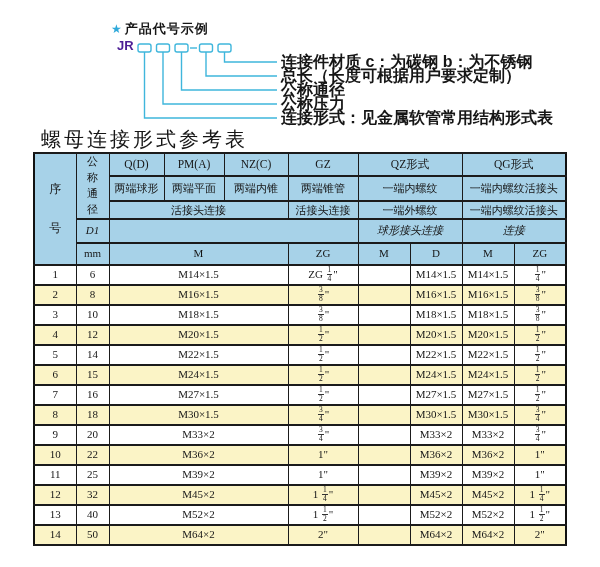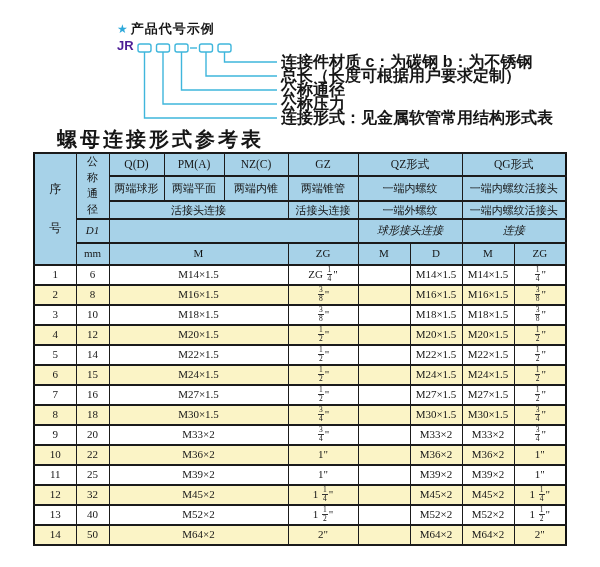--- a/index.html
+++ b/index.html
@@ -4,31 +4,31 @@
 <style>
   html,body{margin:0;padding:0;}
   body{
     width:600px;height:567px;position:relative;background:#fff;
     font-family:"Liberation Serif","DejaVu Serif",serif;color:#161616;
     overflow:hidden;
   }
   
   .diagram{position:absolute;left:0;top:0;width:600px;height:150px;}
   .diagram svg{position:absolute;left:0;top:0;}
-  .star-title{position:absolute;left:117px;top:20px;font-size:13px;font-weight:bold;
+  .star-title{position:absolute;left:111px;top:20px;font-size:13px;font-weight:bold;
     font-family:"Liberation Sans","DejaVu Sans",sans-serif;letter-spacing:1px;}
   .star{color:#2fa9da;margin-right:2px;font-size:12px;}
   .jr{position:absolute;left:117px;top:38px;font-size:13px;font-weight:bold;
     font-family:"Liberation Sans","DejaVu Sans",sans-serif;color:#4c1d95;}
   .code-label{position:absolute;left:281px;height:14px;line-height:14px;
     font-size:16px;font-weight:bold;white-space:nowrap;
     font-family:"Liberation Sans","DejaVu Sans",sans-serif;}
   
-  .tbl-title{position:absolute;left:41px;top:126px;font-size:20px;font-weight:bold;
-    letter-spacing:3px;font-family:"Liberation Serif","DejaVu Serif",serif;margin-left:16px;}
+  .tbl-title{position:absolute;left:41px;top:126px;font-size:20px;font-weight:normal;
+    letter-spacing:3px;font-family:"Liberation Serif","DejaVu Serif",serif;}
   
   table{position:absolute;left:33px;top:152px;border-collapse:collapse;
     table-layout:fixed;width:533px;background:#fff;
     border:2px solid #111;}
   th,td{border:solid #1b1b1b;border-width:2px 1px;padding:0;text-align:center;
     vertical-align:middle;font-weight:normal;font-size:11px;line-height:1.15;
     overflow:hidden;}
   thead th{background:#a7d2e8;}
   .code-cell{font-size:11.5px;}
   .vtext{white-space:pre-line;}

